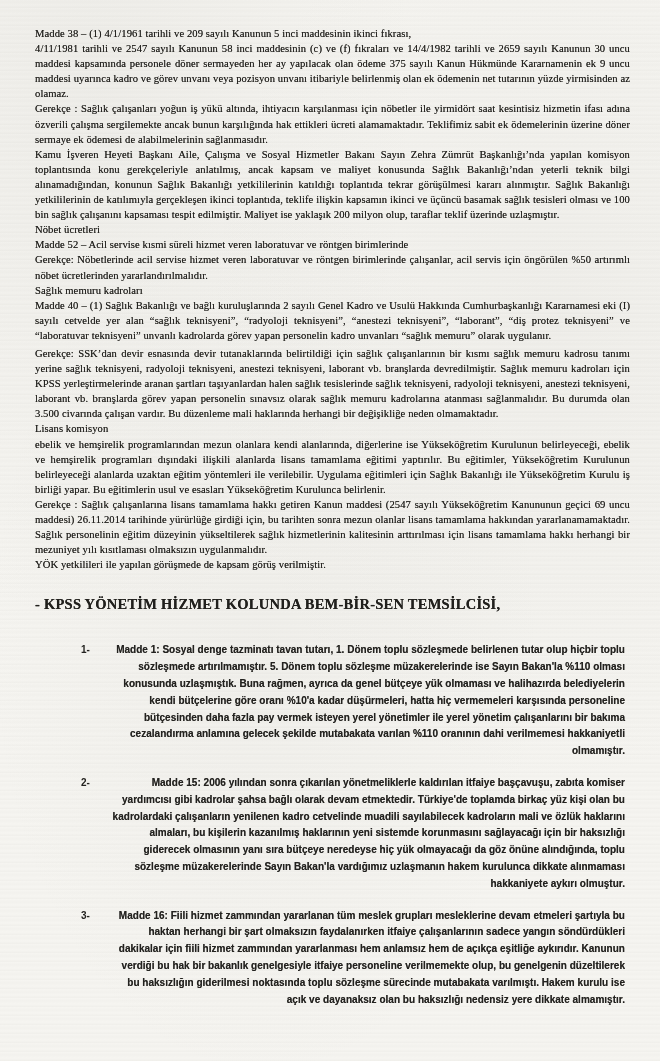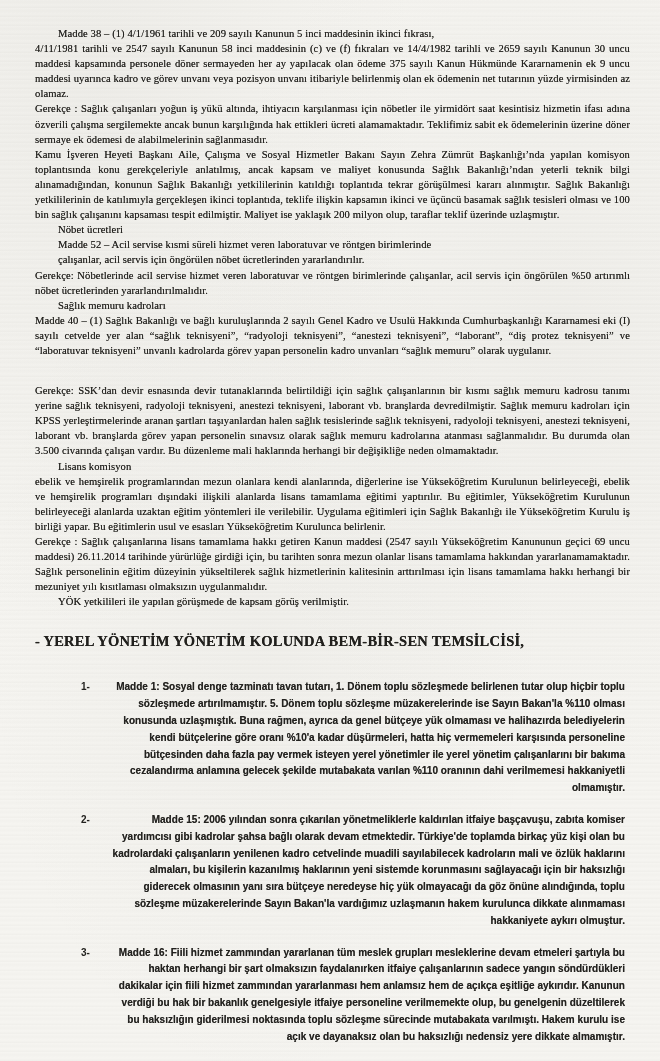--- a/index.html
+++ b/index.html
@@ -36,24 +36,23 @@
   .articles p {
     margin: 0;
     font-size: 10.6px;
     line-height: 15.1px;
     text-align: justify;
     letter-spacing: 0.08px;
     text-shadow: 0 0 0.45px rgba(45,44,40,0.75);
   }
   .articles p.line {
     text-align: left;
-    margin-left: 23px;
   }
   .articles p.gap-before {
-    margin-top: 25px;
+    margin-top: 3px;
   }
   .section-heading {
     margin: 24px 0 0 0;
     font-size: 14.5px;
     font-weight: bold;
     letter-spacing: 0.25px;
     text-shadow: 0 0 0.55px rgba(30,29,26,0.85);
   }
   .objections {
     margin-top: 29px;
@@ -91,32 +90,31 @@
 
 <div class="page">
 
   <div class="articles">
     <p class="line">Madde 38 – (1) 4/1/1961 tarihli ve 209 sayılı Kanunun 5 inci maddesinin ikinci fıkrası,</p>
     <p>4/11/1981 tarihli ve 2547 sayılı Kanunun 58 inci maddesinin (c) ve (f) fıkraları ve 14/4/1982 tarihli ve 2659 sayılı Kanunun 30 uncu maddesi kapsamında personele döner sermayeden her ay yapılacak olan ödeme 375 sayılı Kanun Hükmünde Kararnamenin ek 9 uncu maddesi uyarınca kadro ve görev unvanı veya pozisyon unvanı itibariyle belirlenmiş olan ek ödemenin net tutarının yüzde yirmisinden az olamaz.</p>
     <p>Gerekçe : Sağlık çalışanları yoğun iş yükü altında, ihtiyacın karşılanması için nöbetler ile yirmidört saat kesintisiz hizmetin ifası adına özverili çalışma sergilemekte ancak bunun karşılığında hak ettikleri ücreti alamamaktadır. Teklifimiz sabit ek ödemelerinin üzerine döner sermaye ek ödemesi de alabilmelerinin sağlanmasıdır.</p>
     <p>Kamu İşveren Heyeti Başkanı Aile, Çalışma ve Sosyal Hizmetler Bakanı Sayın Zehra Zümrüt Başkanlığı’nda yapılan komisyon toplantısında konu gerekçeleriyle anlatılmış, ancak kapsam ve maliyet konusunda Sağlık Bakanlığı’ndan yeterli teknik bilgi alınamadığından, konunun Sağlık Bakanlığı yetkililerinin katıldığı toplantıda tekrar görüşülmesi kararı alınmıştır. Sağlık Bakanlığı yetkililerinin de katılımıyla gerçekleşen ikinci toplantıda, teklife ilişkin kapsamın ikinci ve üçüncü basamak sağlık tesisleri olması ve 100 bin sağlık çalışanını kapsaması tespit edilmiştir. Maliyet ise yaklaşık 200 milyon olup, taraflar teklif üzerinde uzlaşmıştır.</p>
     <p class="line">Nöbet ücretleri</p>
     <p class="line">Madde 52 – Acil servise kısmi süreli hizmet veren laboratuvar ve röntgen birimlerinde</p>
-    <p class="line">çalışanlar, acil servis için öngörülen nöbet ücretlerinden yararlandırılır.</p>
     <p>Gerekçe: Nöbetlerinde acil servise hizmet veren laboratuvar ve röntgen birimlerinde çalışanlar, acil servis için öngörülen %50 artırımlı nöbet ücretlerinden yararlandırılmalıdır.</p>
     <p class="line">Sağlık memuru kadroları</p>
     <p>Madde 40 – (1) Sağlık Bakanlığı ve bağlı kuruluşlarında 2 sayılı Genel Kadro ve Usulü Hakkında Cumhurbaşkanlığı Kararnamesi eki (I) sayılı cetvelde yer alan “sağlık teknisyeni”, “radyoloji teknisyeni”, “anestezi teknisyeni”, “laborant”, “diş protez teknisyeni” ve “laboratuvar teknisyeni” unvanlı kadrolarda görev yapan personelin kadro unvanları “sağlık memuru” olarak uygulanır.</p>
     <p class="gap-before">Gerekçe: SSK’dan devir esnasında devir tutanaklarında belirtildiği için sağlık çalışanlarının bir kısmı sağlık memuru kadrosu tanımı yerine sağlık teknisyeni, radyoloji teknisyeni, anestezi teknisyeni, laborant vb. branşlarda devredilmiştir. Sağlık memuru kadroları için KPSS yerleştirmelerinde aranan şartları taşıyanlardan halen sağlık tesislerinde sağlık teknisyeni, radyoloji teknisyeni, anestezi teknisyeni, laborant vb. branşlarda görev yapan personelin sınavsız olarak sağlık memuru kadrolarına atanması sağlanmalıdır. Bu durumda olan 3.500 civarında çalışan vardır. Bu düzenleme mali haklarında herhangi bir değişikliğe neden olmamaktadır.</p>
     <p class="line">Lisans komisyon</p>
     <p>ebelik ve hemşirelik programlarından mezun olanlara kendi alanlarında, diğerlerine ise Yükseköğretim Kurulunun belirleyeceği, ebelik ve hemşirelik programları dışındaki ilişkili alanlarda lisans tamamlama eğitimi yaptırılır. Bu eğitimler, Yükseköğretim Kurulunun belirleyeceği alanlarda uzaktan eğitim yöntemleri ile verilebilir. Uygulama eğitimleri için Sağlık Bakanlığı ile Yükseköğretim Kurulu iş birliği yapar. Bu eğitimlerin usul ve esasları Yükseköğretim Kurulunca belirlenir.</p>
     <p>Gerekçe : Sağlık çalışanlarına lisans tamamlama hakkı getiren Kanun maddesi (2547 sayılı Yükseköğretim Kanununun geçici 69 uncu maddesi) 26.11.2014 tarihinde yürürlüğe girdiği için, bu tarihten sonra mezun olanlar lisans tamamlama hakkından yararlanamamaktadır. Sağlık personelinin eğitim düzeyinin yükseltilerek sağlık hizmetlerinin kalitesinin arttırılması için lisans tamamlama hakkı herhangi bir mezuniyet yılı kısıtlaması olmaksızın uygulanmalıdır.</p>
     <p class="line">YÖK yetkilileri ile yapılan görüşmede de kapsam görüş verilmiştir.</p>
   </div>
 
-  <h2 class="section-heading">- YEREL YÖNETİM YÖNETİM KOLUNDA BEM-BİR-SEN TEMSİLCİSİ,</h2>
+  <h2 class="section-heading">- KPSS YÖNETİM HİZMET KOLUNDA BEM-BİR-SEN TEMSİLCİSİ,</h2>
 
   <div class="objections">
     <div class="objection">
       <span class="num">1-</span>
       <div class="txt">Madde 1: Sosyal denge tazminatı tavan tutarı, 1. Dönem toplu sözleşmede belirlenen tutar olup hiçbir toplu sözleşmede artırılmamıştır. 5. Dönem toplu sözleşme müzakerelerinde ise Sayın Bakan'la %110 olması konusunda uzlaşmıştık. Buna rağmen, ayrıca da genel bütçeye yük olmaması ve halihazırda belediyelerin kendi bütçelerine göre oranı %10'a kadar düşürmeleri, hatta hiç vermemeleri karşısında personeline bütçesinden daha fazla pay vermek isteyen yerel yönetimler ile yerel yönetim çalışanlarını bir bakıma cezalandırma anlamına gelecek şekilde mutabakata varılan %110 oranının dahi verilmemesi hakkaniyetli olmamıştır.</div>
     </div>
     <div class="objection">
       <span class="num">2-</span>
       <div class="txt">Madde 15: 2006 yılından sonra çıkarılan yönetmeliklerle kaldırılan itfaiye başçavuşu, zabıta komiser yardımcısı gibi kadrolar şahsa bağlı olarak devam etmektedir. Türkiye'de toplamda birkaç yüz kişi olan bu kadrolardaki çalışanların yenilenen kadro cetvelinde muadili sayılabilecek kadroların mali ve özlük haklarını almaları, bu kişilerin kazanılmış haklarının yeni sistemde korunmasını sağlayacağı için bir haksızlığı giderecek olmasının yanı sıra bütçeye neredeyse hiç yük olmayacağı da göz önüne alındığında, toplu sözleşme müzakerelerinde Sayın Bakan'la vardığımız uzlaşmanın hakem kurulunca dikkate alınmaması hakkaniyete aykırı olmuştur.</div>
     </div>

